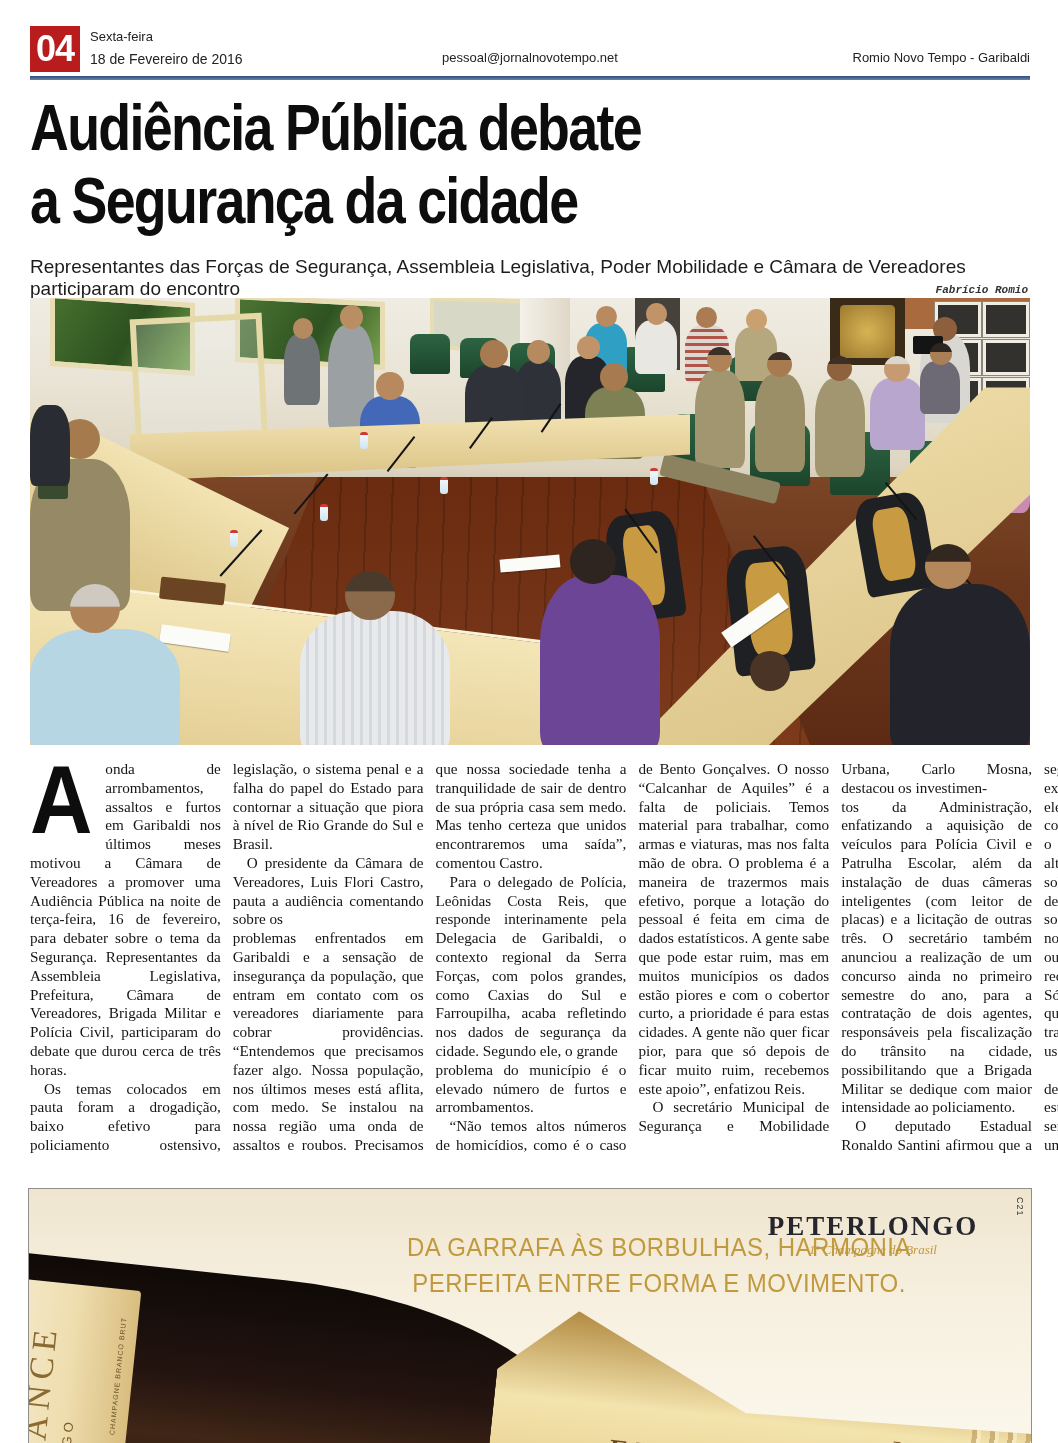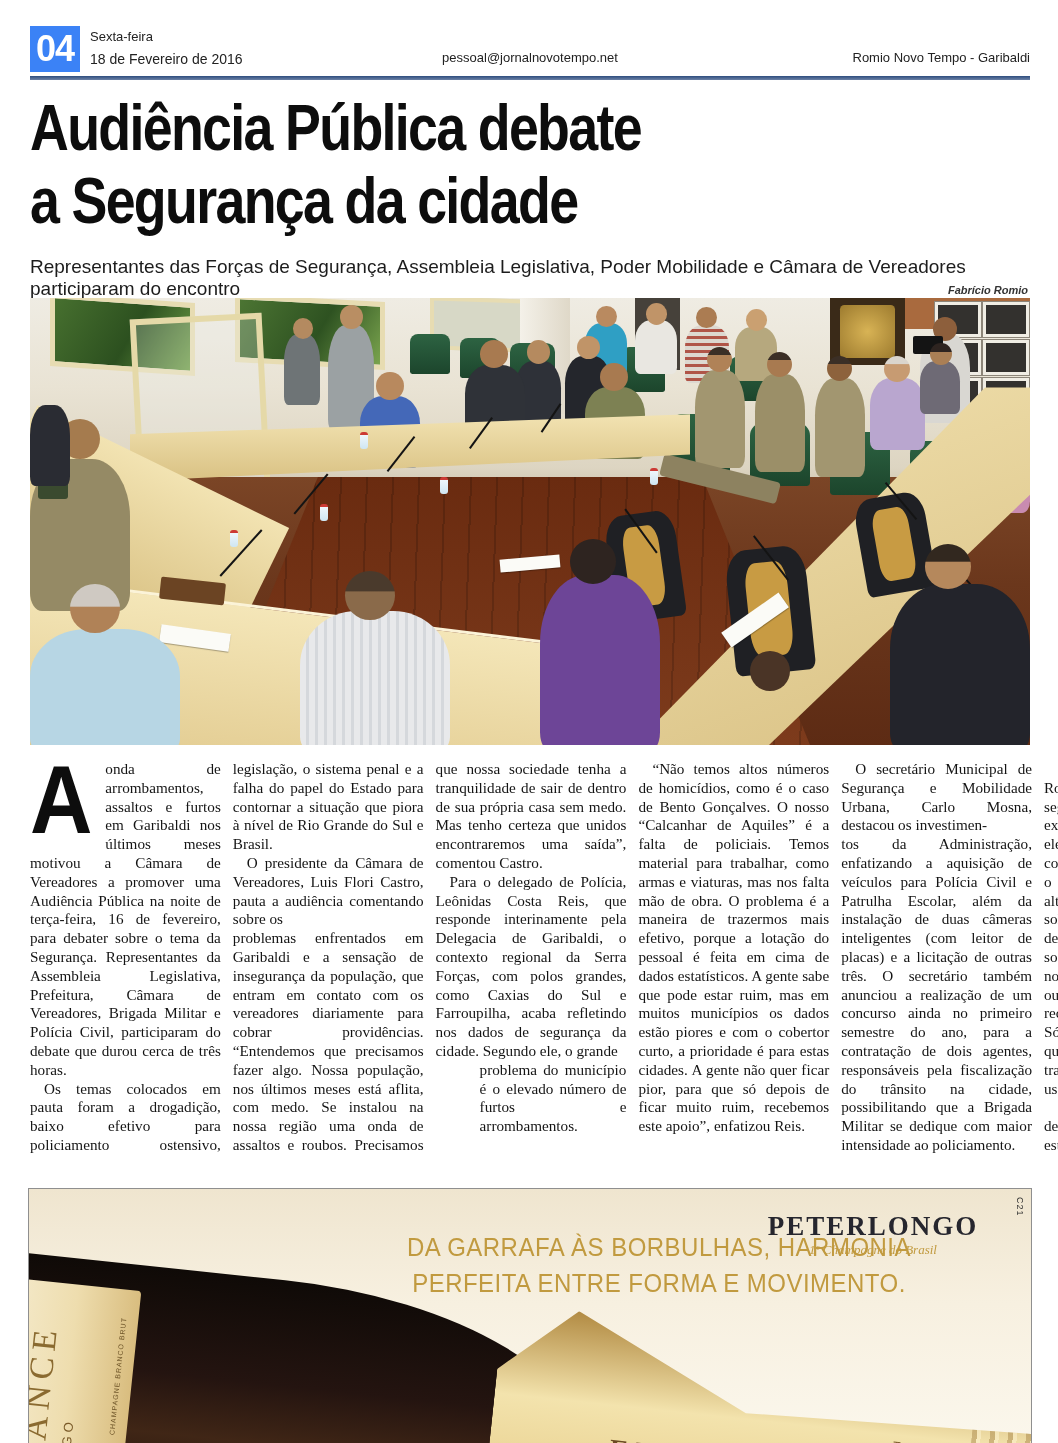--- a/index.html
+++ b/index.html
@@ -1,38 +1,38 @@
 <!DOCTYPE html>
 <html lang="pt"><head>
 <meta charset="utf-8">
 <style>
   html,body{margin:0;padding:0;background:#ffffff;}
   body{width:1058px;height:1443px;position:relative;overflow:hidden;
        font-family:"Liberation Sans",sans-serif;color:#1a1a1a;}
 
   
   .masthead{position:absolute;left:30px;top:26px;width:1000px;height:50px;}
-  .pagenum{position:absolute;left:0;top:0;width:50px;height:46px;background:#3b82f6;
+  .pagenum{position:absolute;left:0;top:0;width:50px;height:46px;background:#b91c1c;
            color:#fff;font-weight:bold;font-size:36px;display:flex;align-items:center;
            justify-content:center;letter-spacing:-1px;}
   .dateblock{position:absolute;left:60px;top:2px;font-size:13px;line-height:17px;color:#222;}
   .dateblock .d2{font-size:14px;margin-top:6px;}
   .mail{position:absolute;left:0;right:0;top:24px;text-align:center;font-size:13px;color:#222;}
   .edition{position:absolute;right:0;top:24px;font-size:13px;color:#222;}
   .headrule{position:absolute;left:30px;top:76px;width:1000px;height:4px;
             background:linear-gradient(180deg,#2e4d7e,#6d82a6);}
 
   
   .headline{position:absolute;left:30px;top:92px;width:1000px;color:#0d0d0d;}
   .hl-line{display:block;font-weight:bold;font-size:64px;line-height:73px;
            letter-spacing:-2px;transform:scaleX(0.84);transform-origin:left;
            white-space:nowrap;font-family:"Liberation Sans",sans-serif;}
   .subhead{position:absolute;left:30px;top:256px;width:1000px;font-size:19px;color:#1c1c1c;}
   .credit{position:absolute;right:30px;top:284px;font-size:11px;font-style:italic;
-          font-weight:bold;color:#333;}
+          font-weight:bold;color:#333;font-family:Liberation Mono, monospace;}
 
   
   .photo{position:absolute;left:30px;top:298px;width:1000px;height:447px;overflow:hidden;
          background:linear-gradient(180deg,#efece3 0%,#e9e3d4 20%,#ddd5c2 38%,#c9bda6 45%);}
   .photo *{position:absolute;}
   .hd{border-radius:50%;}
   .tor{border-radius:38% 38% 12% 12%;}
   .mic{width:2px;background:#141414;}
   .wb{width:8px;height:17px;background:linear-gradient(180deg,#cc3a34 18%,#eef6fb 20%,#cfe6f2);
       border-radius:3px;}
@@ -232,21 +232,21 @@
   <div class="hd" style="left:89.5%;top:55%;width:4.6%;height:10%;background:linear-gradient(180deg,#32281f 38%,#b5885c 41%);"></div>
   <div class="hd" style="left:72%;top:79%;width:4%;height:9%;background:#4a3426;"></div>
 </div>
 
 <div class="bodytext">
   <p class="first"><span class="dropcap">A</span><span>onda de arrombamentos, assaltos e furtos em Garibaldi nos últimos meses motivou a Câmara de Vereadores a promover uma Audiência Pública na noite de terça-feira, 16 de fevereiro, para debater sobre o tema da Segurança. Representantes da Assembleia Legislativa, Prefeitura, Câmara de Vereadores, Brigada Militar e Polícia Civil, participaram do debate que durou cerca de três horas.</span></p>
   <p>Os temas colocados em pauta foram a drogadição, baixo efetivo para policiamento ostensivo, legislação, o sistema penal e a falha do papel do Estado para contornar a situação que piora à nível de Rio Grande do Sul e Brasil.</p>
   <p>O presidente da Câmara de Vereadores, Luis Flori Castro, pauta a audiência comentando sobre os</p>
   <p style="text-indent:0;">problemas enfrentados em Garibaldi e a sensação de insegurança da população, que entram em contato com os vereadores diariamente para cobrar providências. “Entendemos que precisamos fazer algo. Nossa população, nos últimos meses está aflita, com medo. Se instalou na nossa região uma onda de assaltos e roubos. Precisamos que nossa sociedade tenha a tranquilidade de sair de dentro de sua própria casa sem medo. Mas tenho certeza que unidos encontraremos uma saída”, comentou Castro.</p>
   <p>Para o delegado de Polícia, Leônidas Costa Reis, que responde interinamente pela Delegacia de Garibaldi, o contexto regional da Serra Forças, com polos grandes, como Caxias do Sul e Farroupilha, acaba refletindo nos dados de segurança da cidade. Segundo ele, o grande</p>
-  <p style="text-indent:0;margin-left:44px;">problema do município é o elevado número de furtos e arrombamentos.</p>
+  <p style="text-indent:0;">problema do município é o elevado número de furtos e arrombamentos.</p>
   <p>“Não temos altos números de homicídios, como é o caso de Bento Gonçalves. O nosso “Calcanhar de Aquiles” é a falta de policiais. Temos material para trabalhar, como armas e viaturas, mas nos falta mão de obra. O problema é a maneira de trazermos mais efetivo, porque a lotação do pessoal é feita em cima de dados estatísticos. A gente sabe que pode estar ruim, mas em muitos municípios os dados estão piores e com o cobertor curto, a prioridade é para estas cidades. A gente não quer ficar pior, para que só depois de ficar muito ruim, recebemos este apoio”, enfatizou Reis.</p>
   <p>O secretário Municipal de Segurança e Mobilidade Urbana, Carlo Mosna, destacou os investimen-</p>
   <p style="text-indent:0;">tos da Administração, enfatizando a aquisição de veículos para Polícia Civil e Patrulha Escolar, além da instalação de duas câmeras inteligentes (com leitor de placas) e a licitação de outras três. O secretário também anunciou a realização de um concurso ainda no primeiro semestre do ano, para a contratação de dois agentes, responsáveis pela fiscalização do trânsito na cidade, possibilitando que a Brigada Militar se dedique com maior intensidade ao policiamento.</p>
   <p>O deputado Estadual Ronaldo Santini afirmou que a segurança pública é dever exclusivo do Estado. Segundo ele, mesmo assim, cai nas costas do município enfrentar o problema e encontrar alternativas. Para o deputado, a solução começa com o desenvolvimento de trabalhos sociais e</p>
   <p style="text-indent:0;">no controle de drogas. “É tão ou mais grave o crime de receptação do que o de furto. Só existe ladrão porque tem quem compre. Só tem traficante porque tem quem use”, comentou.</p>
   <p>Outro ponto levantado pelo deputado é o fato da população estar perdendo a confiança nos serviços do Estado, que, com uma legislação penal atravancada e com poucas vagas em presídios acabam soltando presos. “As pessoas estão perdendo a confiança no serviço do Estado. E não é por culpa da BM ou Polícia Civil. É porque estamos passando por uma crise na segurança nunca vista aqui”, afirmou. Para ele é preciso utilizar as Forças Nacionais para controlar as fronteiras e pensar em meios de melhorar as condições de trabalho dos policiais.</p>
 </div>
 
 <div class="ad">
   <div class="bottlewrap">

